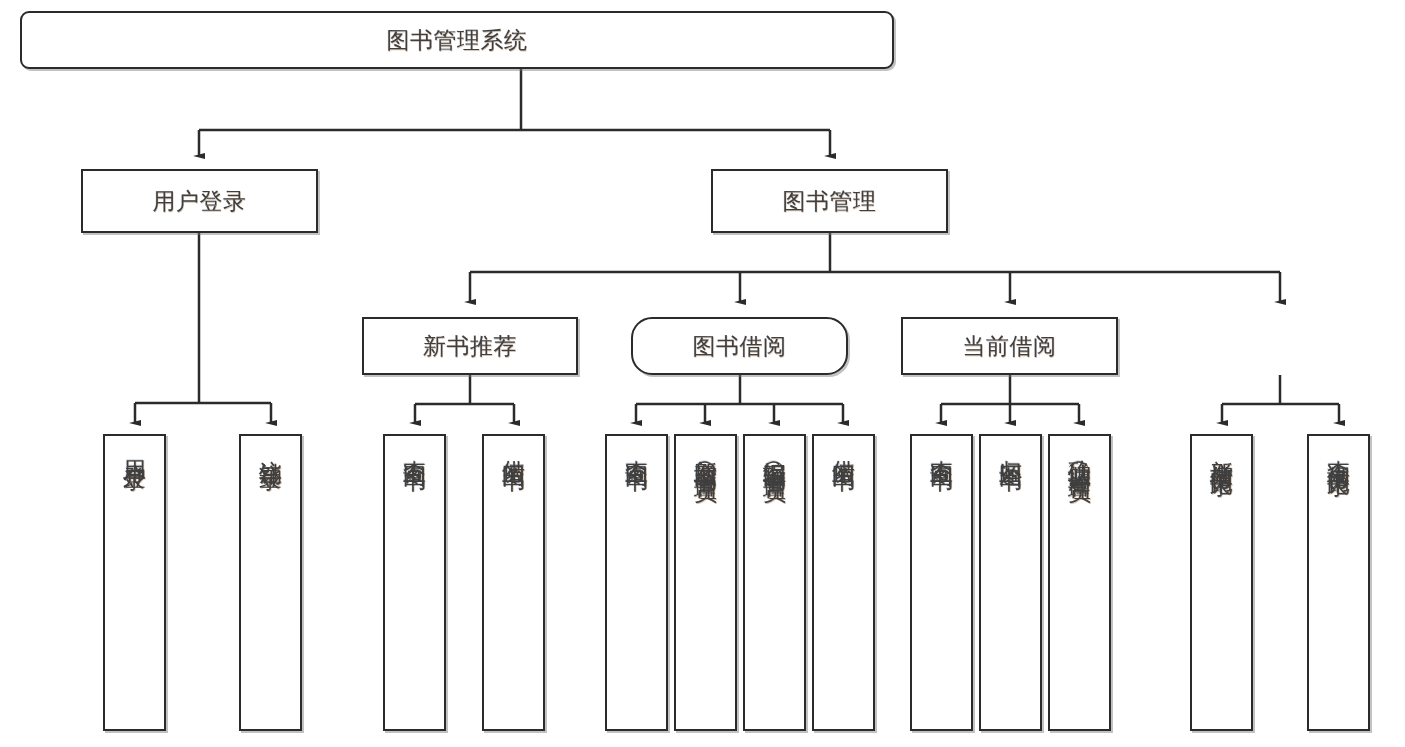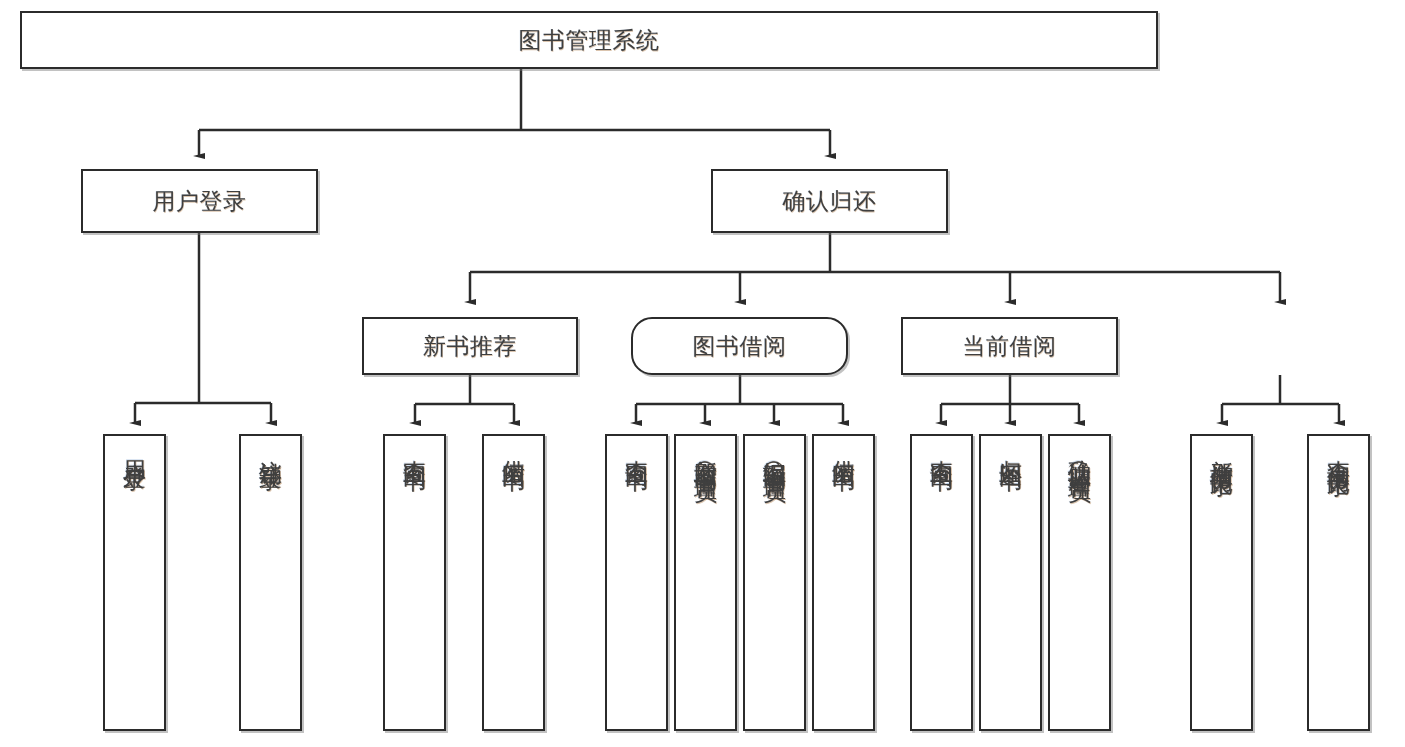--- a/index.html
+++ b/index.html
@@ -118,30 +118,30 @@
       <path d="M 1010 404 L 1010 423" marker-end="url(#arrow)"></path>
       <path d="M 1079 404 L 1079 423" marker-end="url(#arrow)"></path>
 
       <path d="M 1280 375 L 1280 404"></path>
       <path d="M 1222 404 L 1339 404"></path>
       <path d="M 1222 404 L 1222 423" marker-end="url(#arrow)"></path>
       <path d="M 1339 404 L 1339 423" marker-end="url(#arrow)"></path>
     </g>
   </svg>
 
-  <div class="node horizontal" style="left:20px; top:11px; width:1138px; height:58px;">
+  <div class="node horizontal" style="left:20px; top:11px; width:874px; height:58px;border-radius:9px;">
     <span class="label">图书管理系统</span>
   </div>
 
   <div class="node horizontal" style="left:81px; top:169px; width:237px; height:64px;">
     <span class="label">用户登录</span>
   </div>
 
   <div class="node horizontal" style="left:711px; top:169px; width:237px; height:64px;">
-    <span class="label">确认归还</span>
+    <span class="label">图书管理</span>
   </div>
 
   <div class="node horizontal" style="left:362px; top:317px; width:216px; height:58px;">
     <span class="label">新书推荐</span>
   </div>
 
   <div class="node horizontal" style="left:631px; top:317px; width:217px; height:58px;border-radius:21px;">
     <span class="label">图书借阅</span>
   </div>
 

